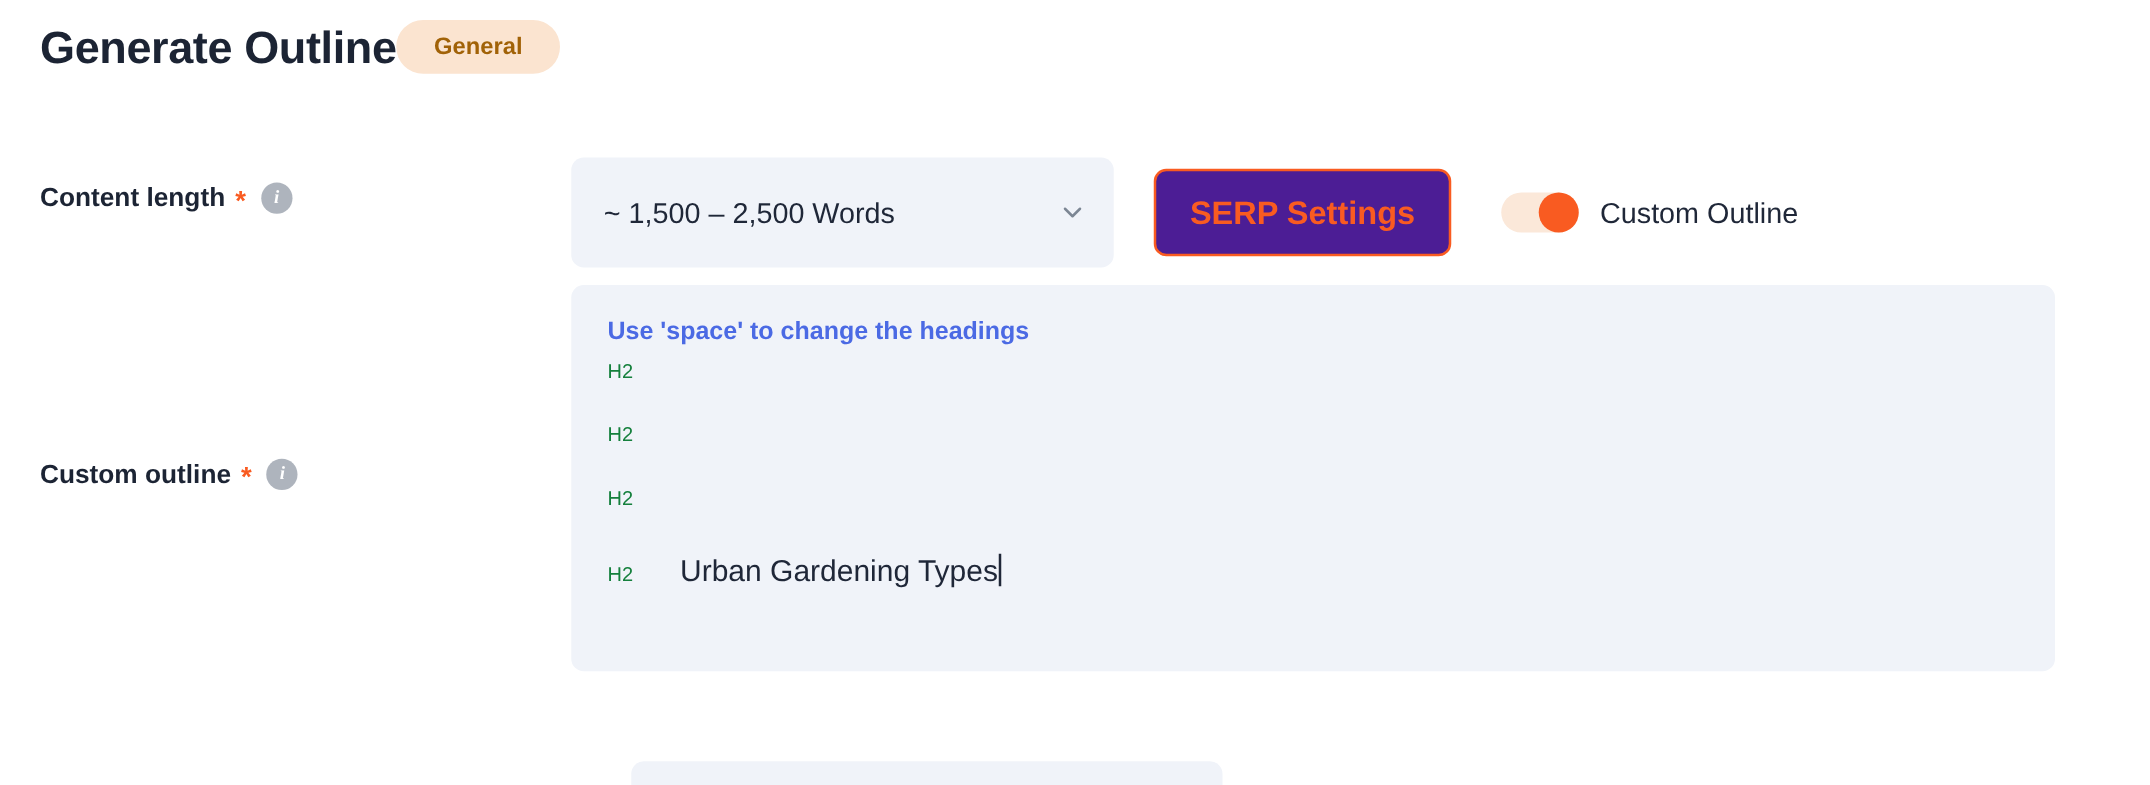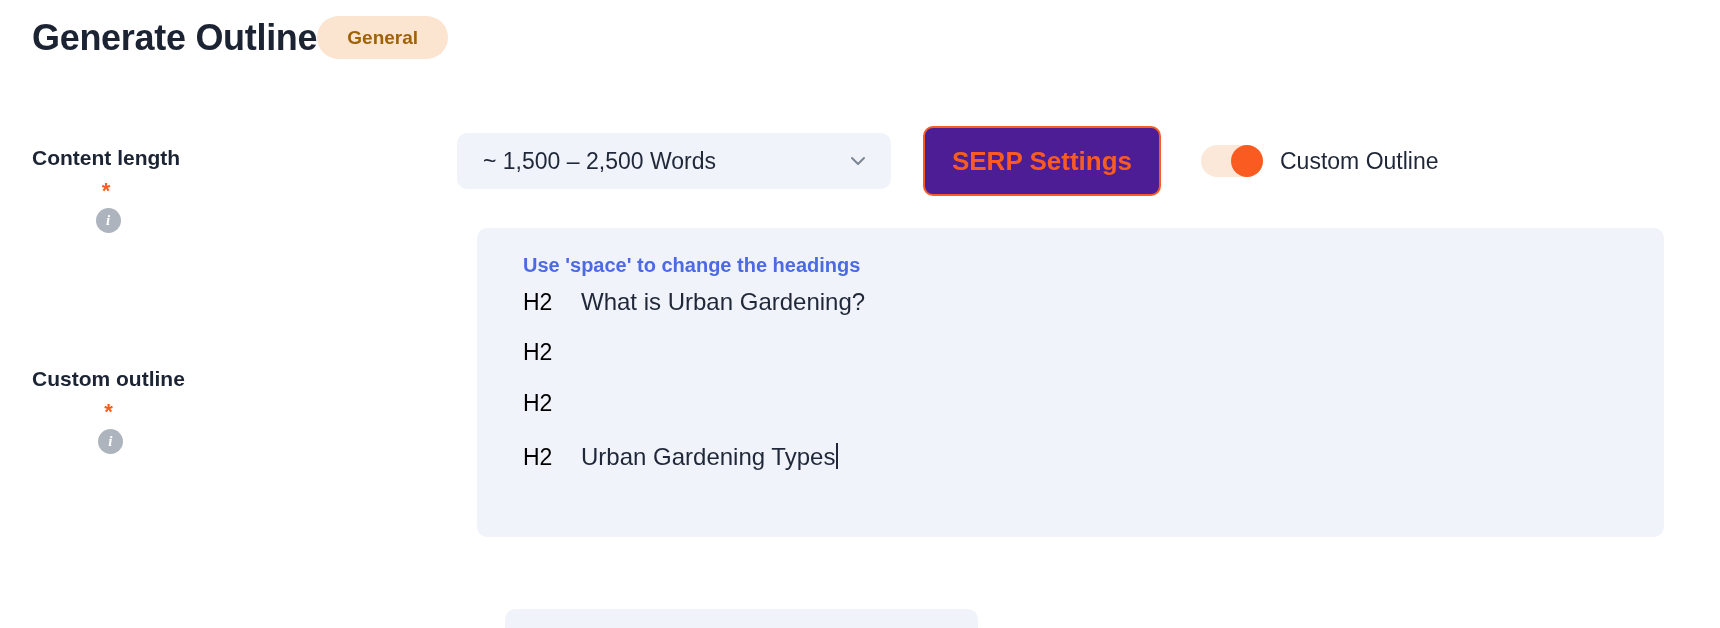--- a/index.html
+++ b/index.html
@@ -47,21 +47,20 @@
   
   .form-label {
     position: absolute;
     display: flex;
     align-items: center;
     gap: 8px;
     font-size: 21px;
     font-weight: bold;
     color: #1c2434;
     white-space: nowrap;
-    flex-direction: column;
   }
   .label-content-length { left: 32px; top: 146px; }
   .label-custom-outline { left: 32px; top: 367px; }
 
   .req-star {
     color: #f95b21;
     font-size: 22px;
     font-weight: bold;
     line-height: 1;
     position: relative;
@@ -89,21 +88,21 @@
   .content-length-row {
     position: absolute;
     left: 457px;
     top: 126px;
     display: flex;
     align-items: center;
     gap: 32px;
   }
   .select-box {
     width: 434px;
-    height: 56px;
+    height: 88px;
     background: #f0f3f9;
     border: none;
     border-radius: 10px;
     display: flex;
     align-items: center;
     justify-content: space-between;
     padding: 0 24px 0 26px;
     cursor: pointer;
   }
   .select-value {
@@ -169,45 +168,44 @@
 
   
   .outline-panel {
     position: absolute;
     left: 457px;
     top: 228px;
     width: 1187px;
     height: 309px;
     background: #f0f3f9;
     border-radius: 10px;
-    padding: 22px 0 0 17px;
+    padding: 22px 0 0 0;
     overflow: hidden;
-    margin-left: 20px;
   }
   .outline-hint {
     font-size: 20px;
     font-weight: bold;
     color: #4b6ae4;
     padding-left: 29px;
     margin-bottom: 10px;
     line-height: 1.5;
     cursor: text;
   }
   .heading-list {
     padding-left: 29px;
   }
   .heading-row {
     display: flex;
     align-items: baseline;
     height: 51px;
     cursor: text;
   }
   .heading-tag {
-    font-size: 23px;
-    color: #000000;
+    font-size: 16px;
+    color: #15803d;
     width: 58px;
     flex: none;
     line-height: 1;
   }
   .heading-text {
     font-size: 24px;
     color: #1f2738;
     line-height: 1;
     white-space: nowrap;
     position: relative;
@@ -273,21 +271,20 @@
   <span>Custom outline</span>
   <span class="req-star">*</span>
   <span class="info-icon">i</span>
 </div>
 
 <div class="outline-panel">
   <div class="outline-hint">Use 'space' to change the headings</div>
   <div class="heading-list">
     <div class="heading-row">
       <span class="heading-tag">H2</span>
-      <span class="heading-text">What is Urban Gardening?</span>
     </div>
     <div class="heading-row">
       <span class="heading-tag">H2</span>
     </div>
     <div class="heading-row">
       <span class="heading-tag">H2</span>
     </div>
     <div class="heading-row is-active">
       <span class="heading-tag">H2</span>
       <span class="heading-text">Urban Gardening Types</span>

